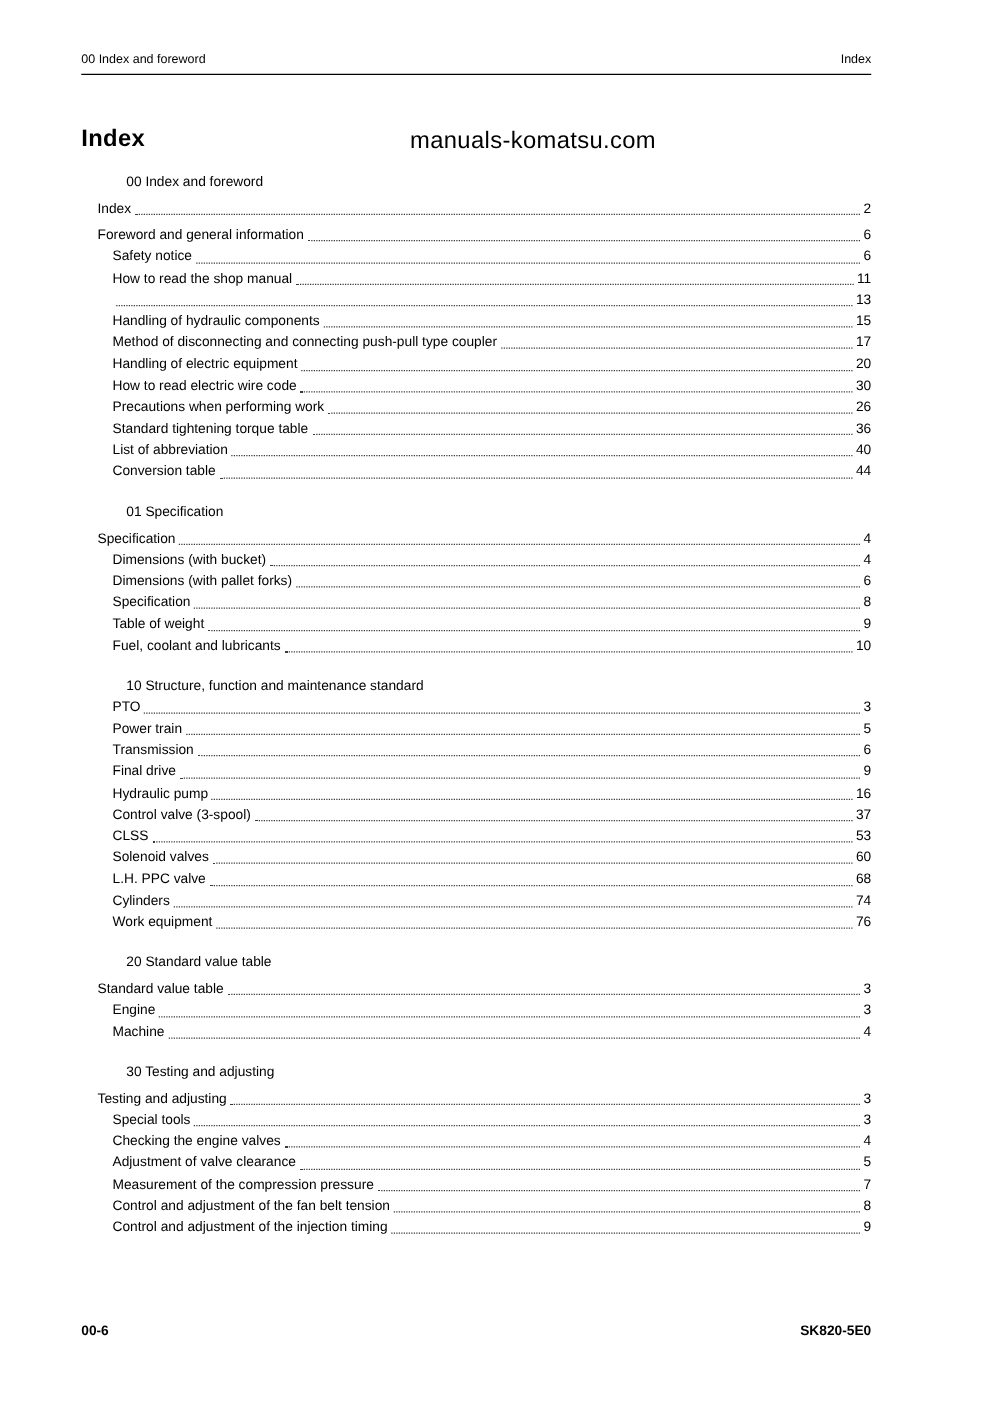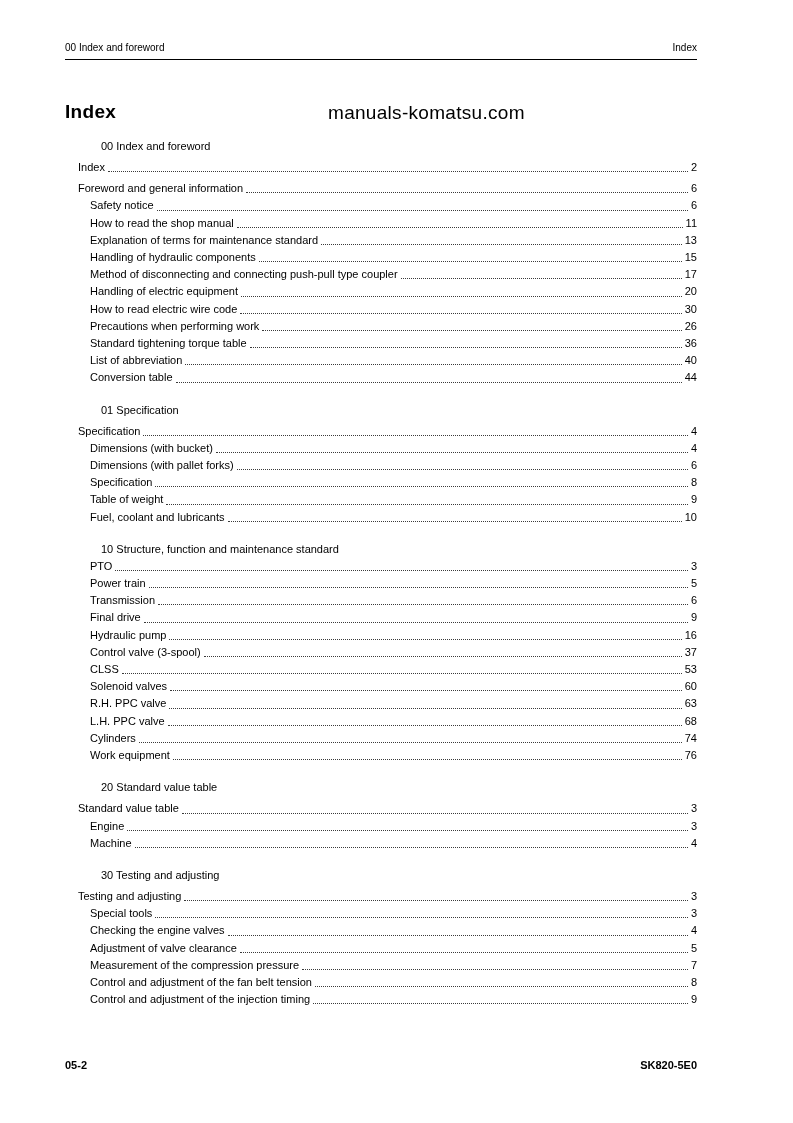--- a/index.html
+++ b/index.html
@@ -124,21 +124,20 @@
           <span class="label">Safety notice</span>
           <span class="dots"></span>
           <span class="page-num">6</span>
         </div>
         <div class="entry l2">
           <span class="label">How to read the shop manual</span>
           <span class="dots"></span>
           <span class="page-num">11</span>
         </div>
         <div class="entry l2">
-          <span class="label">Explanation of terms for maintenance standard</span>
           <span class="dots"></span>
           <span class="page-num">13</span>
         </div>
         <div class="entry l2">
           <span class="label">Handling of hydraulic components</span>
           <span class="dots"></span>
           <span class="page-num">15</span>
         </div>
         <div class="entry l2">
           <span class="label">Method of disconnecting and connecting push-pull type coupler</span>
@@ -245,25 +244,20 @@
           <span class="label">CLSS</span>
           <span class="dots"></span>
           <span class="page-num">53</span>
         </div>
         <div class="entry l2">
           <span class="label">Solenoid valves</span>
           <span class="dots"></span>
           <span class="page-num">60</span>
         </div>
         <div class="entry l2">
-          <span class="label">R.H. PPC valve</span>
-          <span class="dots"></span>
-          <span class="page-num">63</span>
-        </div>
-        <div class="entry l2">
           <span class="label">L.H. PPC valve</span>
           <span class="dots"></span>
           <span class="page-num">68</span>
         </div>
         <div class="entry l2">
           <span class="label">Cylinders</span>
           <span class="dots"></span>
           <span class="page-num">74</span>
         </div>
         <div class="entry l2">
@@ -324,17 +318,17 @@
         </div>
         <div class="entry l2">
           <span class="label">Control and adjustment of the injection timing</span>
           <span class="dots"></span>
           <span class="page-num">9</span>
         </div>
       </div>
     </div>
 
   <div class="running-footer">
-    <span>05-2</span>
+    <span>00-6</span>
     <span>SK820-5E0</span>
   </div>
 
 </div>
 
 </body></html>

